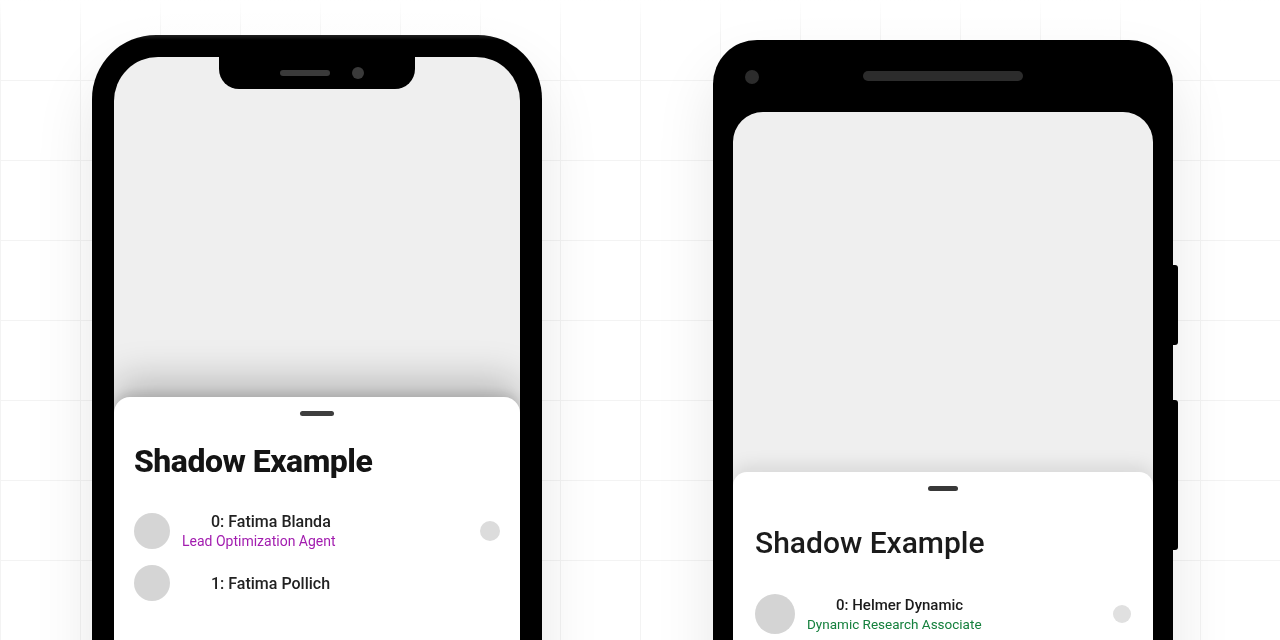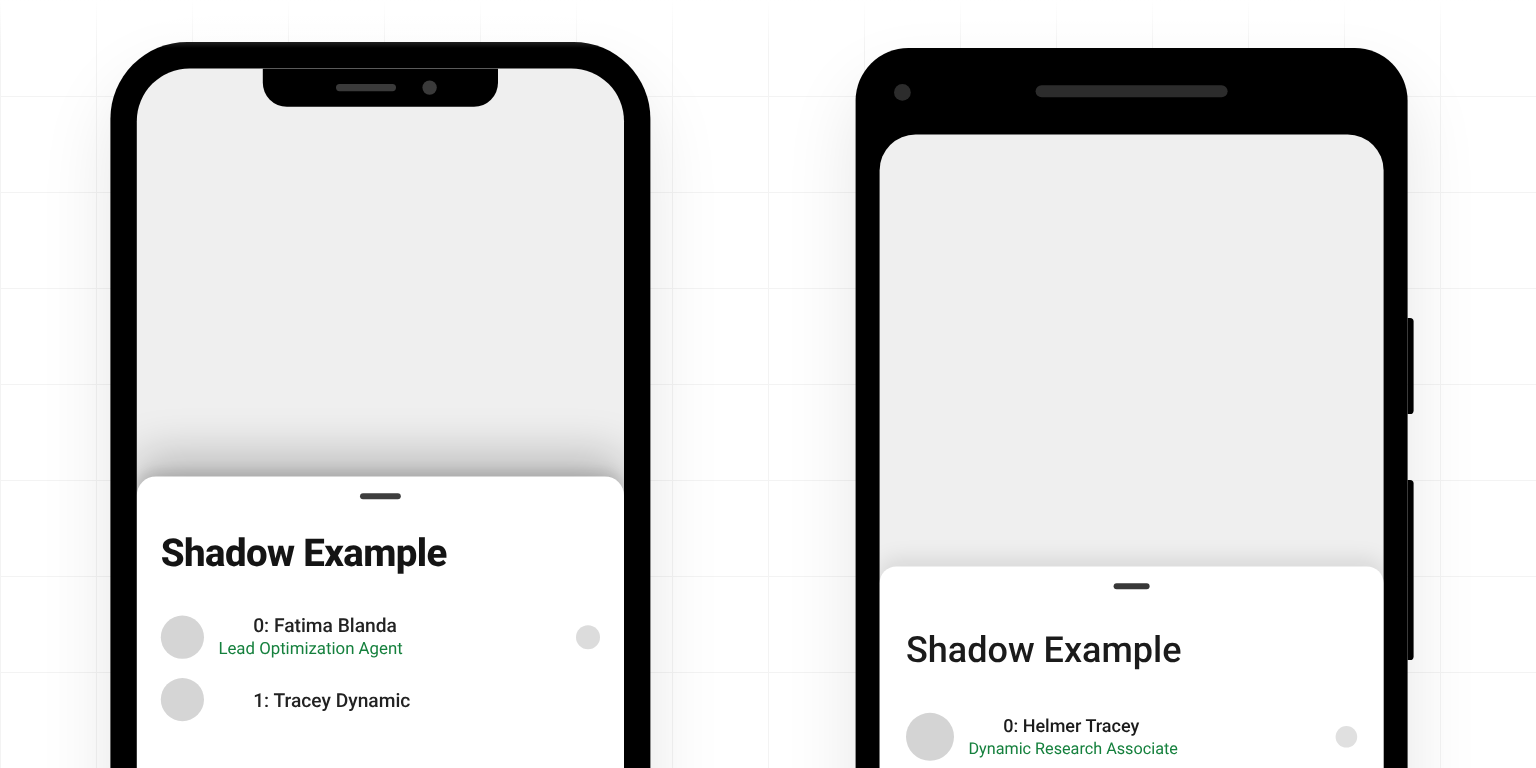--- a/index.html
+++ b/index.html
@@ -110,21 +110,21 @@
     border-radius: 50%;
     background: #d5d5d5;
     margin-right: 12px;
     flex: none;
   }
   .row-text { flex: 1; min-width: 0; }
   .row-name {
     font-size: 16px; color: #222; font-weight: 500; margin-left: 29px;
   }
   .row-sub {
-    font-size: 14px; color: #15803d; margin-top: 2px;
+    font-size: 14px; color: #a21caf; margin-top: 2px;
   }
   .trailing-dot {
     width: 20px; height: 20px; border-radius: 50%; background: #dcdcdc;
     margin-left: 8px;
     flex: none;
   }
   .sheet-ios .row-sub { font-size: 14px; }
   .sheet-ios .avatar { width: 36px; height: 36px; }
   
   .pixel {
@@ -244,21 +244,21 @@
           <div class="row-text">
             <div class="row-name">0: Fatima Blanda</div>
             <div class="row-sub">Lead Optimization Agent</div>
           </div>
           <div class="trailing-dot"></div>
         </div>
 
         <div class="row">
           <div class="avatar"></div>
           <div class="row-text">
-            <div class="row-name">1: Tracey Dynamic</div>
+            <div class="row-name">1: Fatima Pollich</div>
           </div>
         </div>
       </div>
     </div>
   </div>
 
   <div class="pixel">
     <div class="pixel-frame"></div>
     <div class="pixel-btn power"></div>
     <div class="pixel-btn vol"></div>
@@ -267,21 +267,21 @@
       <div class="speaker"></div>
     </div>
     <div class="pixel-screen">
       <div class="sheet-android">
         <div class="handle-android"></div>
         <div class="sheet-title-and">Shadow Example</div>
 
         <div class="row">
           <div class="avatar"></div>
           <div class="row-text">
-            <div class="row-name">0: Helmer Tracey</div>
+            <div class="row-name">0: Helmer Dynamic</div>
             <div class="row-sub">Dynamic Research Associate</div>
           </div>
           <div class="trailing-dot"></div>
         </div>
       </div>
     </div>
   </div>
 </div>
 
 </body></html>

